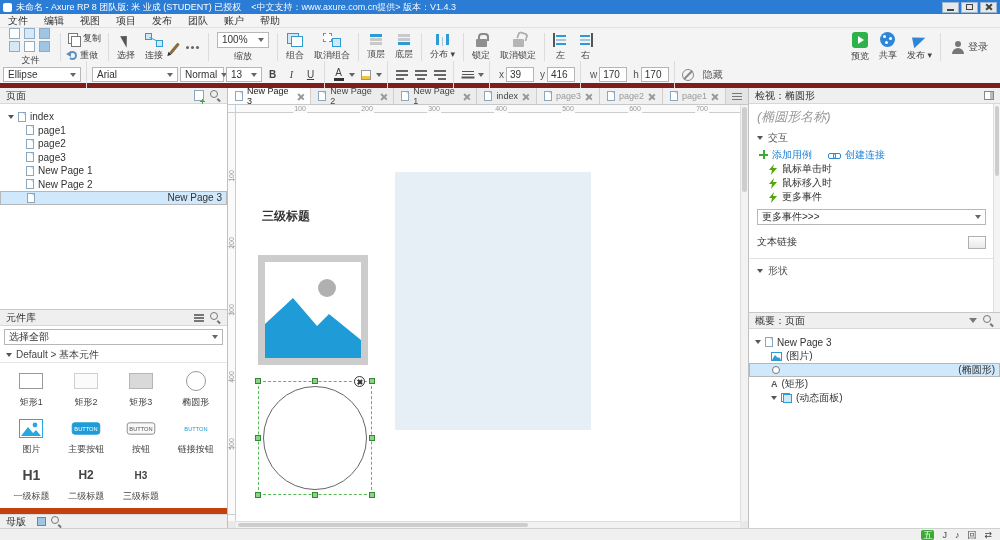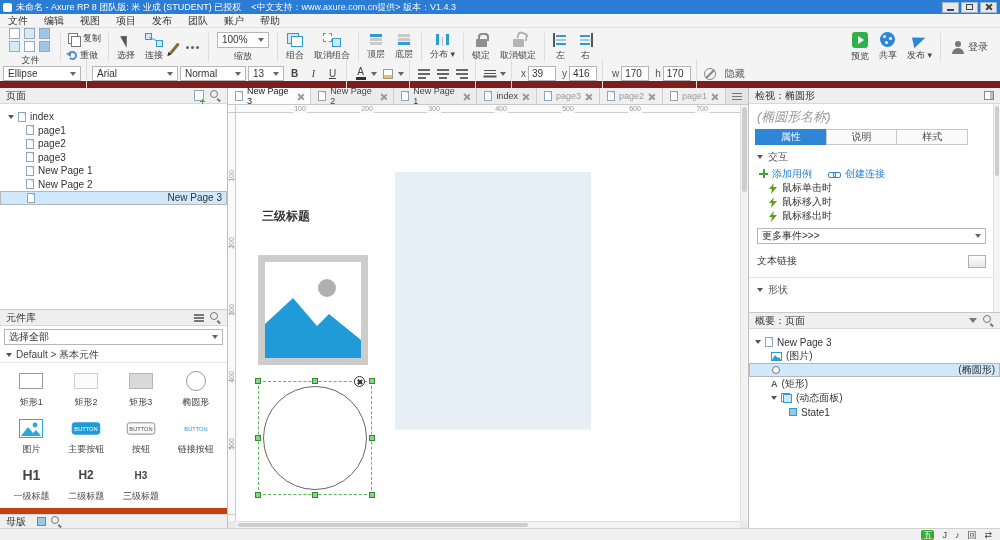--- a/index.html
+++ b/index.html
@@ -79,23 +79,23 @@
   .ic-share { width:15px; height:15px; border-radius:50%; background:#2f86d6; position:relative; }
   .ic-share::after { content:""; position:absolute; left:3px; top:3px; width:3px; height:3px; background:#fff; border-radius:50%; box-shadow:6px 2px 0 #fff, 2px 6px 0 #fff; }
   .ic-publish { width:0; height:0; border-left:13px solid #2f86d6; border-top:3px solid transparent; border-bottom:8px solid transparent; transform:rotate(-12deg); margin-top:3px; }
   .login-btn { display:flex; align-items:center; gap:4px; padding:0 8px; }
   .ic-user { position:relative; width:12px; height:13px; }
   .ic-user::before { content:""; position:absolute; top:0; left:3px; width:6px; height:6px; border-radius:50%; background:#777; }
   .ic-user::after { content:""; position:absolute; bottom:0; left:0; width:12px; height:6px; border-radius:6px 6px 0 0; background:#777; }
   .login-txt { font-size:10px; color:#444; }
 
   
-  .fbar { position:absolute; top:66px; left:0; right:0; height:22px; background:#f4f4f4; border-bottom:7px solid #7f1d1d; display:flex; align-items:center; padding:0 3px; gap:2px; }
+  .fbar { position:absolute; top:66px; left:0; right:0; height:22px; background:#f4f4f4; border-bottom:5px solid #7f1d1d; display:flex; align-items:center; padding:0 3px; gap:2px; }
   .fbar .sel { height:15px; }
-  .sel-shape { width:78px; } .sel-font { width:86px; } .sel-weight { width:66px; } .sel-size { width:36px; }
+  .sel-shape { width:78px; } .sel-font { width:86px; } .sel-weight { width:44px; } .sel-size { width:36px; }
   .fmt-btn { width:17px; height:16px; display:flex; align-items:center; justify-content:center; font-size:10px; color:#444; border:1px solid transparent; }
   .fmt-btn.b { font-weight:bold; } .fmt-btn.i { font-style:italic; font-family:"Liberation Serif","DejaVu Serif",serif; } .fmt-btn.u { text-decoration:underline; }
   .fmt-color { display:flex; flex-direction:column; align-items:center; line-height:8px; }
   .fmt-color .bar { width:10px; height:3px; background:#333; margin-top:1px; }
   .ic-fill { width:10px; height:10px; border:1px solid #999; background:linear-gradient(#fdfdfd 60%, #f0c341 60%); }
   .ic-barsl { position:relative; width:12px; height:10px; }
   .ic-barsl::before { content:""; position:absolute; left:0; top:0; width:12px; height:2px; background:#666; box-shadow:0 4px 0 #666; }
   .ic-barsl::after { content:""; position:absolute; left:0; top:8px; width:8px; height:2px; background:#666; }
   .ic-barsc { position:relative; width:12px; height:10px; }
   .ic-barsc::before { content:""; position:absolute; left:0; top:0; width:12px; height:2px; background:#666; box-shadow:0 4px 0 #666; }
@@ -687,25 +687,20 @@
     <div class="right-panel">
 
       <div class="inspector">
         <div class="p-head">
           <span>检视：椭圆形</span>
           <span class="sp">
               <span class="ic-sidebt"></span>
             </span>
         </div>
         <input class="insp-name" value="(椭圆形名称)" style="">
-        <div class="itabs">
-          <span class="itab active">属性</span>
-          <span class="itab">说明</span>
-          <span class="itab">样式</span>
-        </div>
         <div class="isec">
           <span class="car-s"></span>
           <span>交互</span>
         </div>
         <div class="ilinks">
           <span class="ilink">
             <span class="ic-plus"></span>
             <span>添加用例</span>
           </span>
           <span class="ilink">
@@ -722,21 +717,21 @@
         <div class="ievent">
           <svg width="8" height="11" viewBox="0 0 8 11">
               <path d="M5 0 L0 6 H3 L2 11 L8 4 H4 Z" fill="#56a20f"></path>
             </svg>
           <span>鼠标移入时</span>
         </div>
         <div class="ievent">
           <svg width="8" height="11" viewBox="0 0 8 11">
               <path d="M5 0 L0 6 H3 L2 11 L8 4 H4 Z" fill="#56a20f"></path>
             </svg>
-          <span>鼠标移出时</span>
+          <span>更多事件</span>
         </div>
         <div class="sel imore">
           <span>更多事件&gt;&gt;&gt;</span>
           <span class="car-d"></span>
         </div>
         <div class="itext-row">
           <span>文本链接</span>
           <span class="mini-btn"></span>
         </div>
         <div class="idiv"></div>
@@ -776,24 +771,20 @@
           </div>
           <div class="o-row lv1">
             <span class="ic-A">A</span>
             <span>(矩形)</span>
           </div>
           <div class="o-row lv1">
             <span class="car-s"></span>
             <span class="ic-dynpanel"></span>
             <span>(动态面板)</span>
           </div>
-          <div class="o-row lv2">
-            <span class="ic-state"></span>
-            <span>State1</span>
-          </div>
         </div>
       </div>
     </div>
   </div>
 
   <div class="statusbar">
     <span class="ime green">五</span>
     <span class="ime">J</span>
     <span class="ime">♪</span>
     <span class="ime">回</span>

